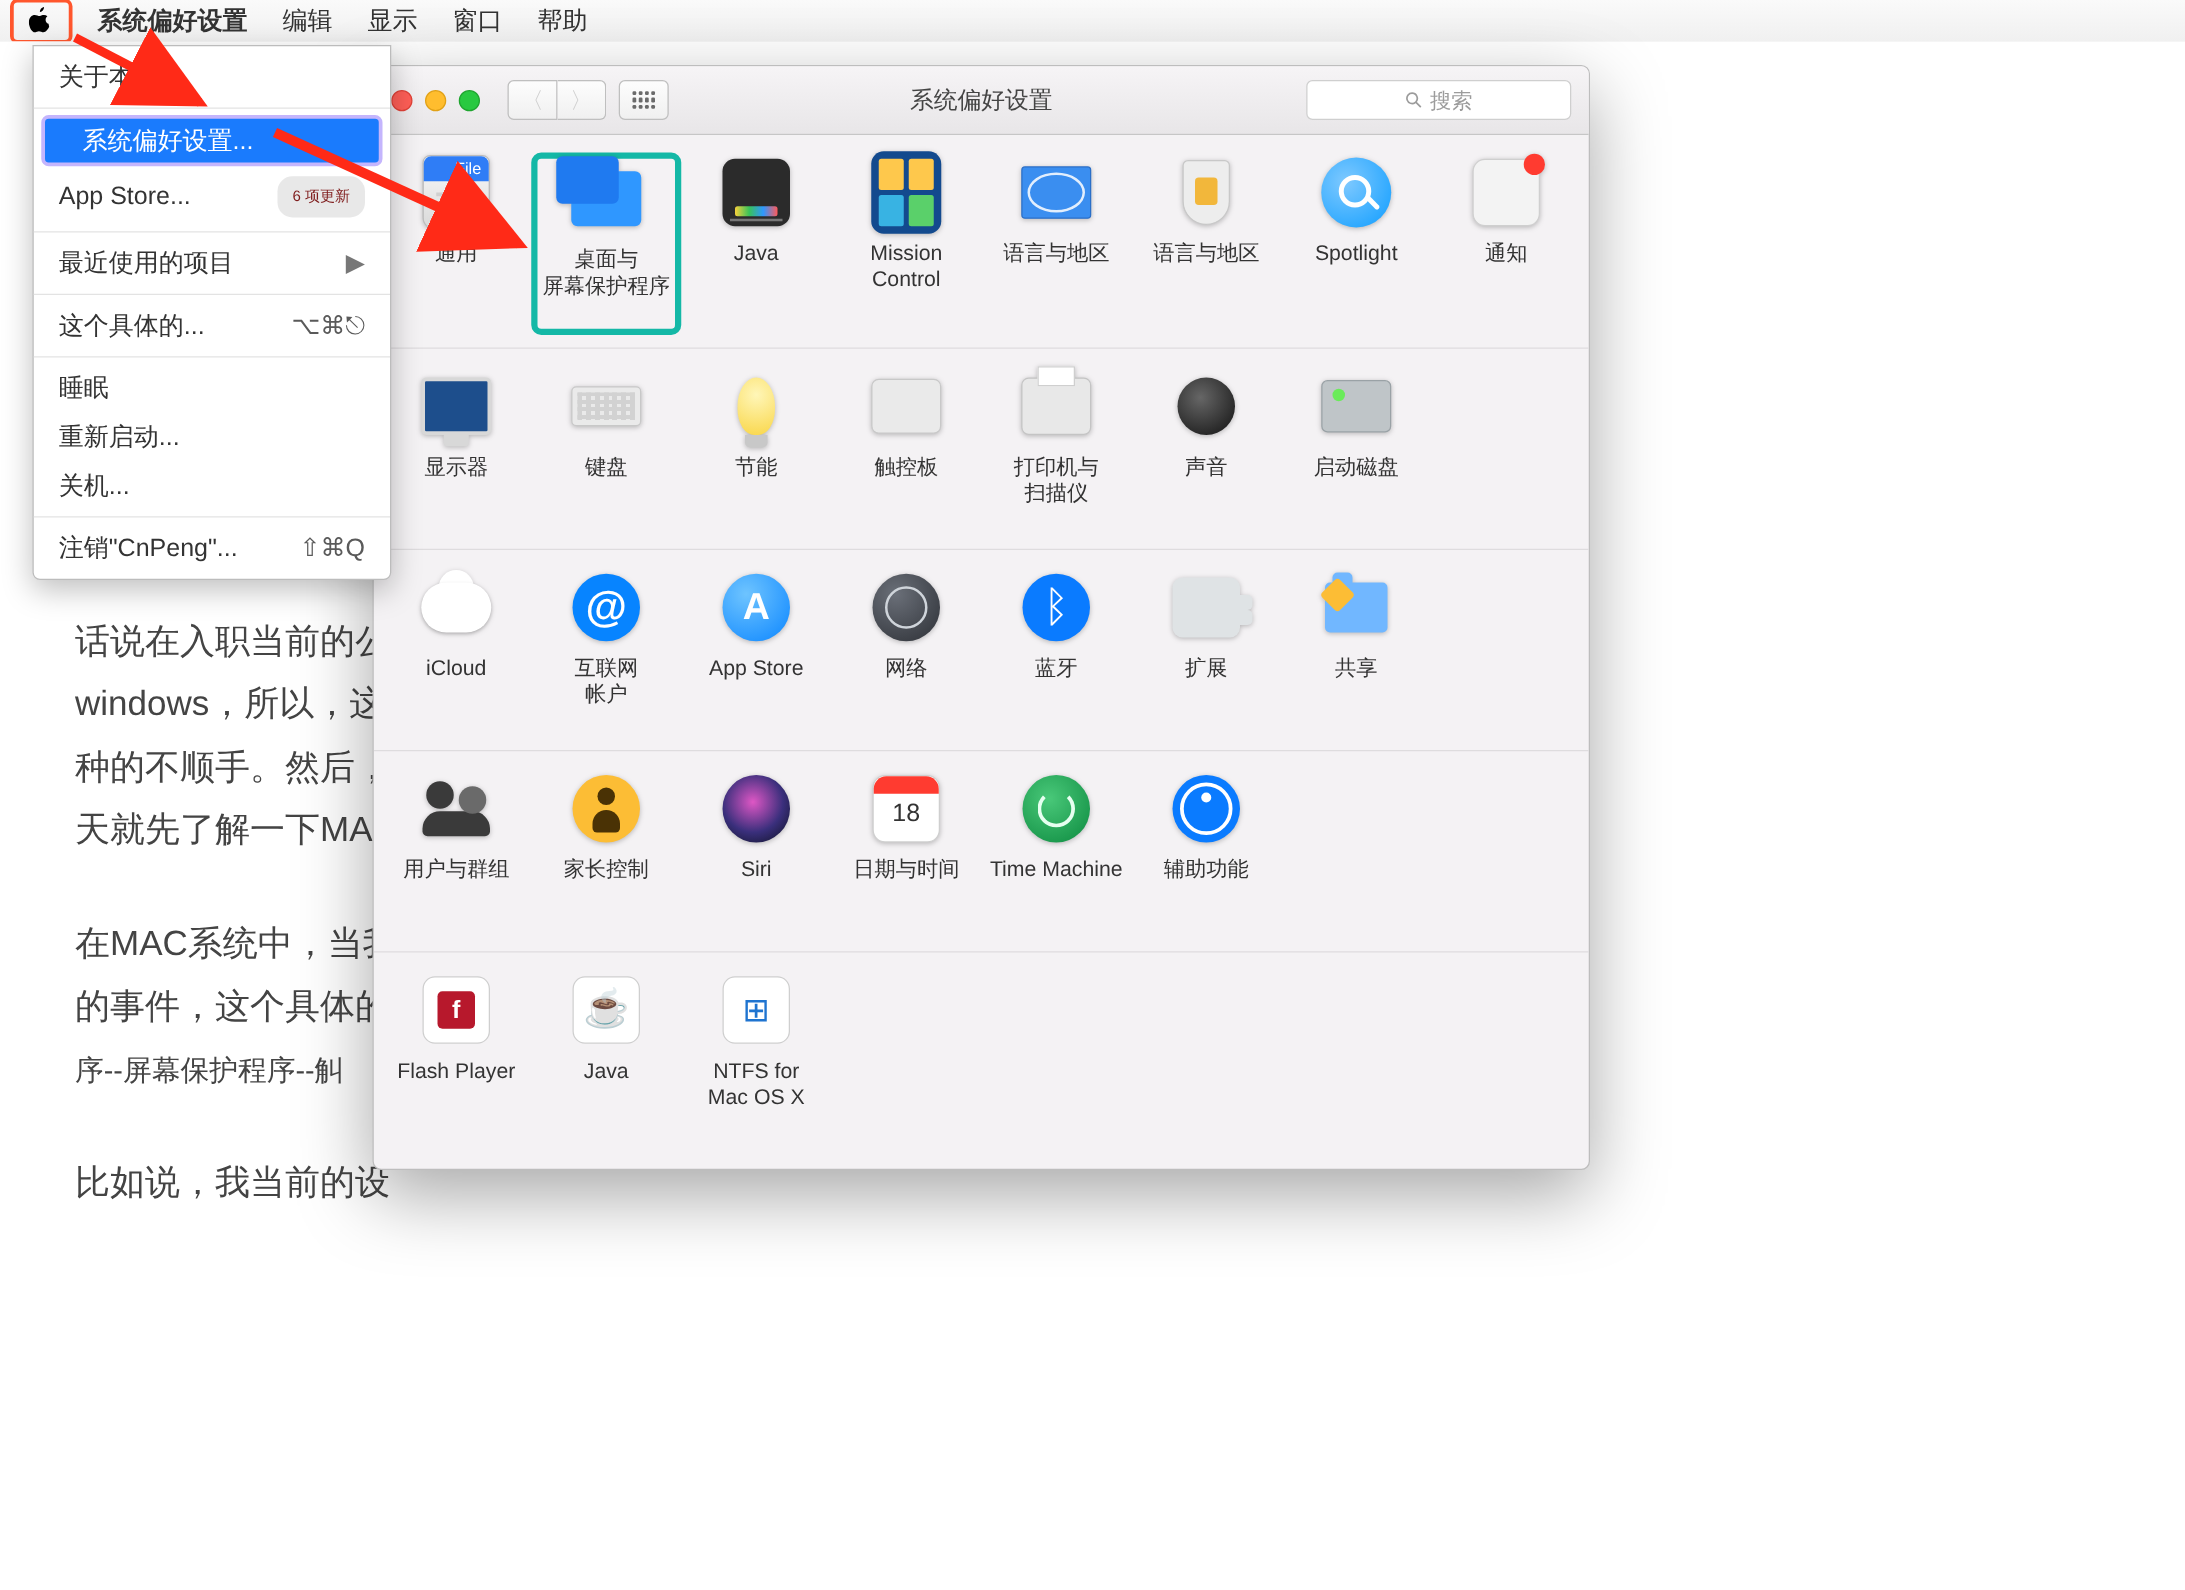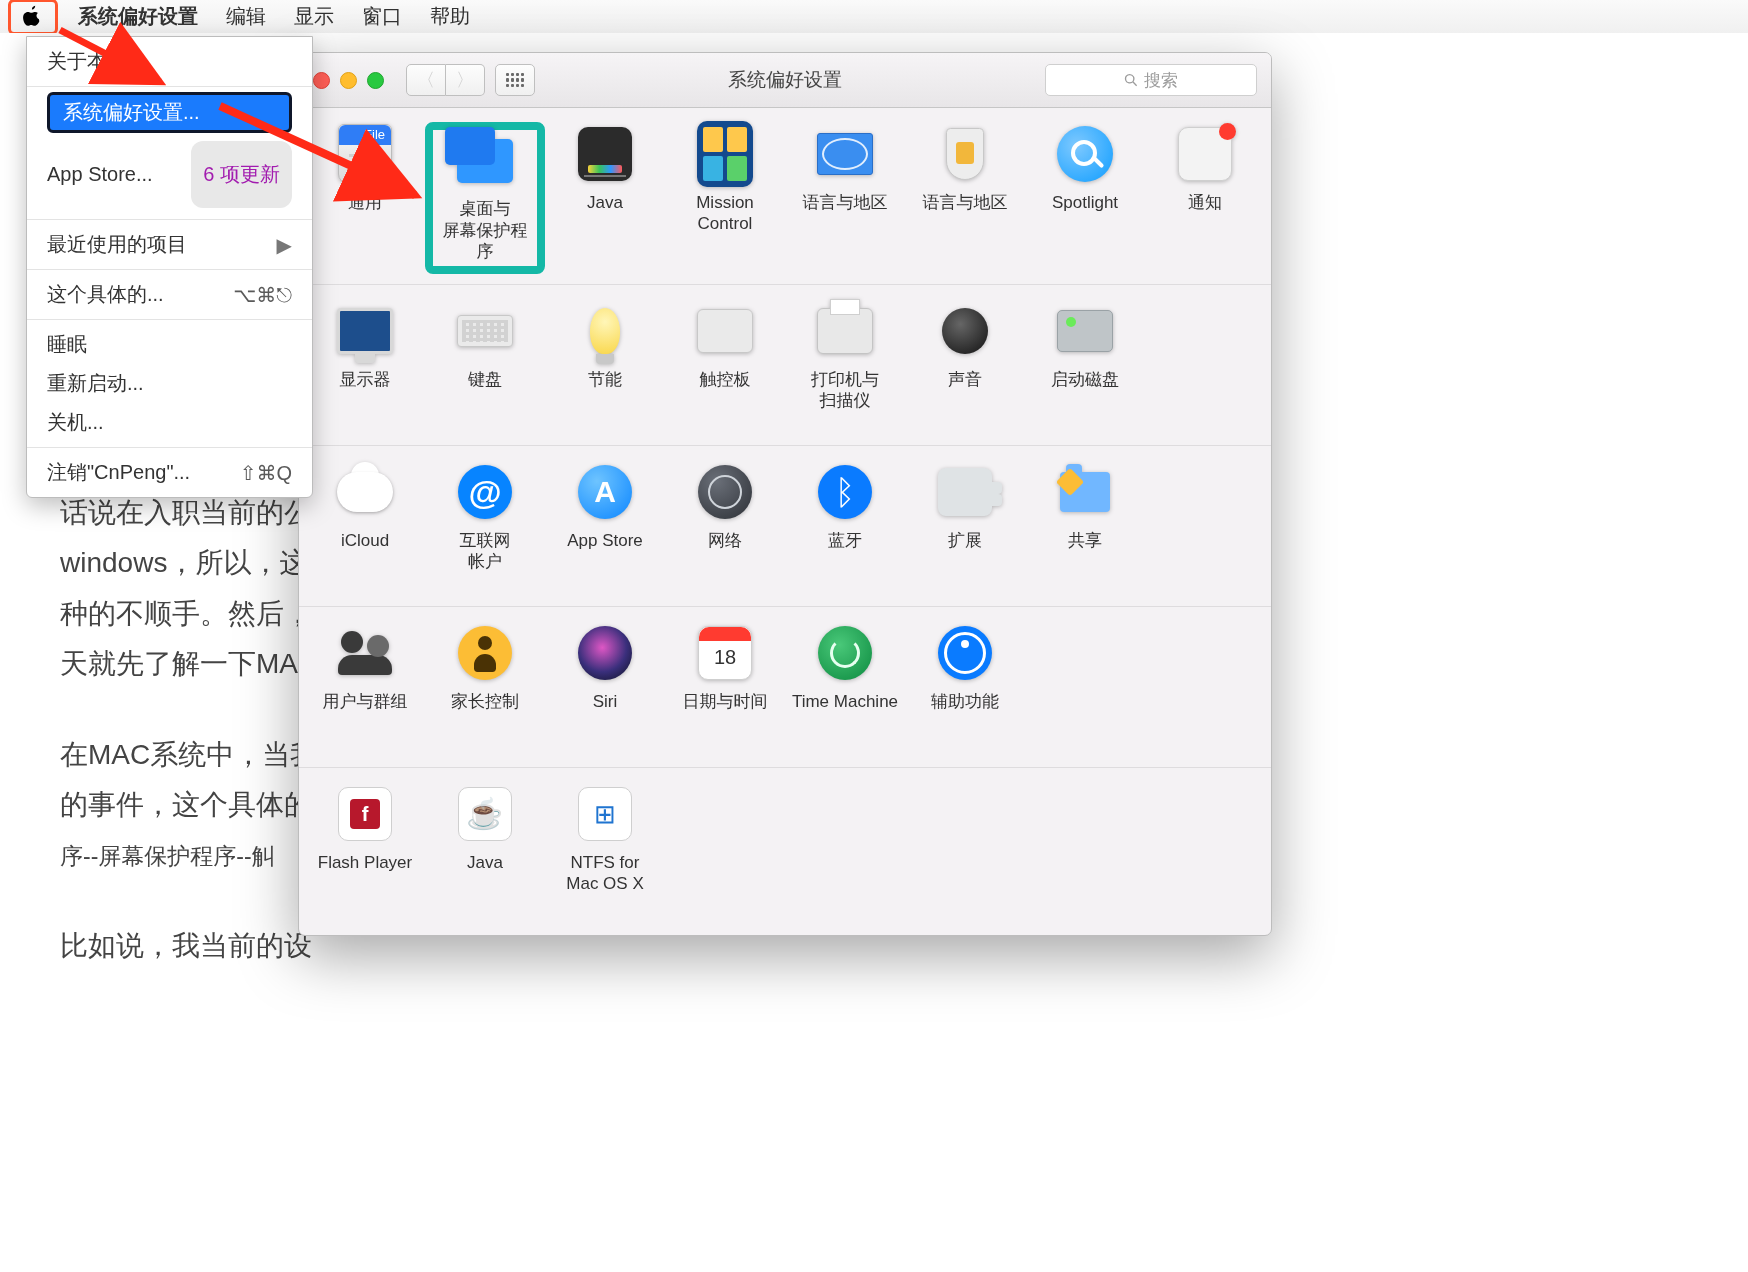--- a/index.html
+++ b/index.html
@@ -4,23 +4,23 @@
 <style>
 html,body{margin:0;padding:0;font-family:-apple-system,"PingFang SC","Helvetica Neue",Arial,sans-serif;font-size:19px;color:#333;background:#fff;width:1748px;height:1272px;overflow:hidden;position:relative}
 .menubar{height:33px;background:linear-gradient(#fafafa,#f0f0f0);border-bottom:1px solid #c8c8c8;display:flex;align-items:center;padding:0 8px;font-size:20px}
 .apple-logo{width:44px;height:30px;display:flex;align-items:center;justify-content:center;border:3px solid #ff562d;border-radius:6px;margin-right:6px}
 .apple-logo svg{width:20px;height:24px;fill:#000}
 .menubar-item{padding:0 14px;cursor:default}
 .menubar-item.bold{font-weight:600}
 .dropdown{position:absolute;left:26px;top:36px;width:285px;background:#fff;border:1px solid #bcbcbc;border-radius:0 0 6px 6px;box-shadow:0 8px 24px rgba(0,0,0,.25);z-index:30;padding:5px 0}
 .dropdown-item{display:flex;align-items:center;justify-content:space-between;padding:6px 20px;font-size:20px;cursor:default}
 .dropdown-item.selected{background:#1a7bfd;color:#fff}
-.dropdown-item.selected-box{border:3px solid #0f172a;border-radius:6px;margin:2px 20px;padding:4px 13px}
+.dropdown-item.selected-box{border:3px solid #c4b5fd;border-radius:6px;margin:2px 6px;padding:4px 30px}
 .dropdown-item .hint{color:#5a5a5a}
-.dropdown-item .badge{background:#e8e8e8;border-radius:12px;font-size:20px;padding:20px 12px;color:#a21caf}
+.dropdown-item .badge{background:#e8e8e8;border-radius:12px;font-size:12px;padding:8px 12px;color:#7f1d1d}
 .dropdown-sep{height:1px;background:#e3e3e3;margin:5px 0}
 .dropdown-item .arrow{color:#777}
 .background-editor{position:absolute;left:0;top:33px;right:0;bottom:0;background:#fff}
 .editor-toolbar{position:absolute;left:30px;top:360px;display:flex;gap:24px;color:#888;font-size:26px;font-family:Georgia,serif}
 .editor-toolbar span{cursor:default}
 .editor-text{position:absolute;left:60px;top:455px;width:340px;font-size:28px;line-height:1.8;color:#444}
 .editor-text p{margin:0 0 40px 0}
 .editor-text .small{font-size:23px}
 .prefs-window{position:absolute;left:298px;top:52px;width:972px;height:882px;background:#f4f2f4;border:1px solid #bdbdbd;border-radius:7px;box-shadow:0 20px 60px rgba(0,0,0,.35);z-index:20;overflow:hidden}
 .prefs-titlebar{height:54px;background:linear-gradient(#f6f4f6,#e8e6e8);border-bottom:1px solid #c6c6c6;display:flex;align-items:center;position:relative}
@@ -37,21 +37,21 @@
 .grid-btn{width:38px;height:30px;margin-left:10px;background:linear-gradient(#fdfdfd,#f0f0f0);border:1px solid #bfbfbf;border-radius:5px;display:flex;align-items:center;justify-content:center}
 .grid-btn .dots{width:18px;height:14px;display:grid;grid-template-columns:repeat(4,1fr);grid-template-rows:repeat(3,1fr);gap:2px}
 .grid-btn .dots i{background:#6a6a6a;border-radius:1px}
 .window-title{position:absolute;left:0;right:0;text-align:center;font-size:19px;color:#444;pointer-events:none}
 .search{margin-left:auto;margin-right:14px;width:210px;height:30px;background:#fff;border:1px solid #cfcfcf;border-radius:5px;display:flex;align-items:center;justify-content:center;color:#9c9c9c;gap:6px;font-size:17px}
 .search svg{width:14px;height:14px;fill:#9c9c9c}
 .prefs-body{display:flex;flex-direction:column}
 .pref-row{display:grid;grid-template-columns:repeat(8,1fr);border-bottom:1px solid #dedcde;padding:14px 6px 10px}
 .pref-row.row4{grid-template-columns:repeat(8,1fr)}
 .pref-item{display:flex;flex-direction:column;align-items:center;justify-content:flex-start;text-align:center;font-size:17px;color:#333;line-height:1.25;padding:4px 2px;cursor:default;height:128px}
-.pref-item.highlighted{border:8px solid #14b8a6;border-radius:8px}
+.pref-item.highlighted{border:5px solid #14b8a6;border-radius:8px}
 .icon-box{width:56px;height:56px;margin-bottom:10px;display:flex;align-items:center;justify-content:center;position:relative}
 .icon-box.shadow{filter:drop-shadow(0 1px 2px rgba(0,0,0,.25))}
 .label{max-width:110px}
 
 .ic-general{background:linear-gradient(#fafafa,#d9d9d9);border-radius:6px 6px 10px 10px;width:52px;height:58px;position:relative;border:1px solid #bcbcbc}
 .ic-general:before{content:"File";position:absolute;top:0;left:0;right:0;height:20px;background:#2f7df6;color:#fff;font-size:13px;display:flex;align-items:center;justify-content:flex-end;padding-right:6px;border-radius:6px 6px 0 0}
 .ic-general:after{content:"";position:absolute;bottom:10px;left:10px;right:10px;height:3px;background:#d0d0d0;box-shadow:0 -8px 0 #d0d0d0,0 -16px 0 #d0d0d0}
 .ic-desktop{width:56px;height:44px;background:#2f97ff;border-radius:5px;position:relative}
 .ic-desktop:before{content:"";position:absolute;top:-12px;left:-12px;width:50px;height:38px;background:#1f7af0;border-radius:5px}
 .ic-dock{width:54px;height:54px;background:#2b2b2b;border-radius:10px;position:relative;overflow:hidden}

